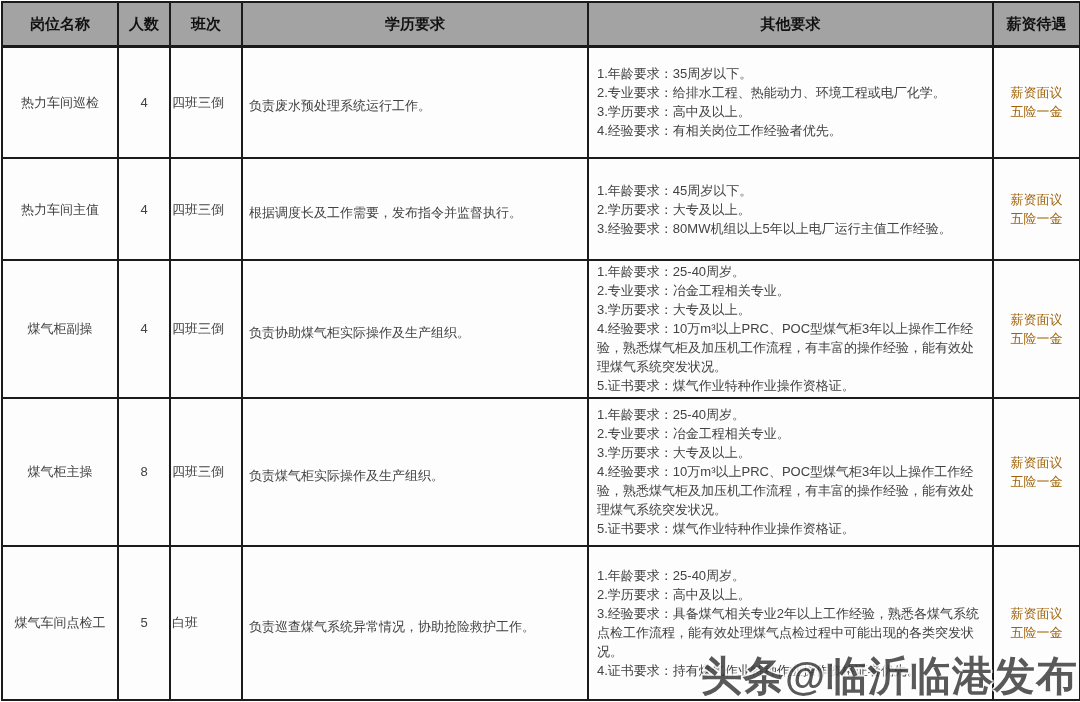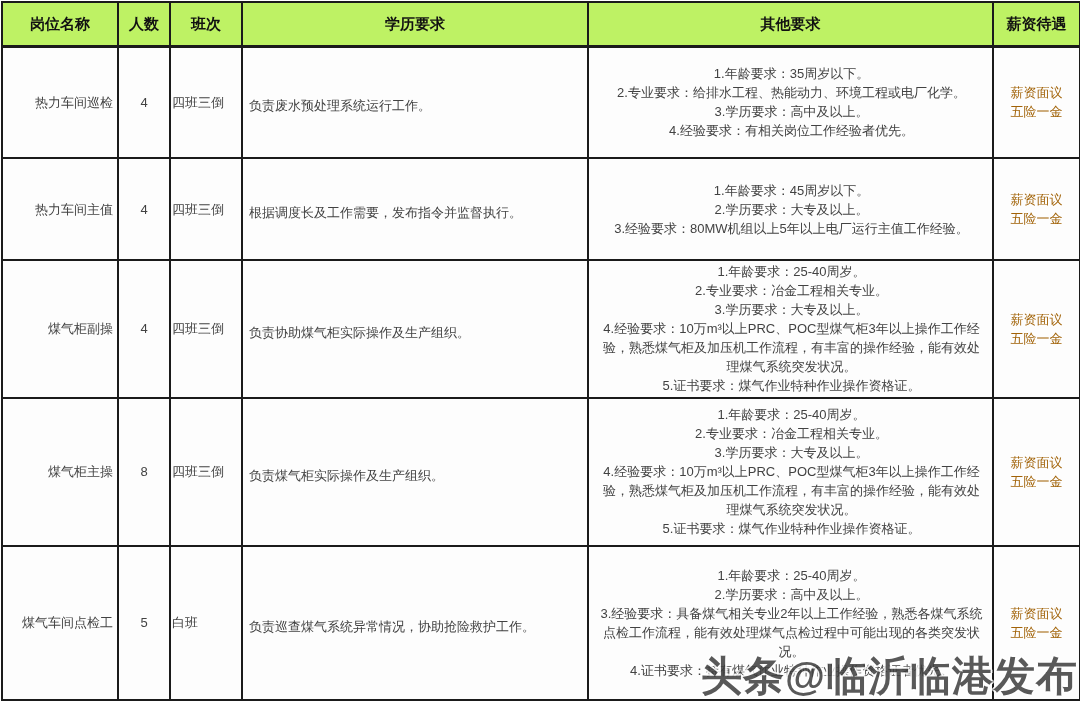--- a/index.html
+++ b/index.html
@@ -30,33 +30,33 @@
     line-height: 19px;
     overflow: hidden;
   }
   #job-table thead tr { height: 44px; }
   #job-table thead th {
     font-size: 15px;
     font-weight: bold;
     color: #111111;
     text-align: center;
     border-bottom-width: 3px;
-    background: #bef264;
+    background: #a3a3a3;
   }
   #job-table tbody tr:nth-child(1) { height: 112px; }
   #job-table tbody tr:nth-child(2) { height: 102px; }
   #job-table tbody tr:nth-child(3) { height: 137px; }
   #job-table tbody tr:nth-child(4) { height: 148px; }
   #job-table tbody tr:nth-child(5) { height: 154px; }
 
-  td.c-pos    { text-align: right; padding: 8px 4px; }
+  td.c-pos    { text-align: center; padding: 8px 4px; }
   td.c-count  { text-align: center; }
   td.c-shift  { text-align: left; }
   td.c-duty   { text-align: left; padding: 7px 4px 0 6px; white-space: pre-line; }
-  td.c-req    { text-align: center; padding: 0 6px 0 8px; white-space: pre-line; }
+  td.c-req    { text-align: left; padding: 0 6px 0 8px; white-space: pre-line; }
   td.c-salary { text-align: center; white-space: pre-line; color: #a16207; }
 
   .watermark {
     position: absolute;
     right: 2px;
     bottom: -2px;
     font-size: 41px;
     font-weight: 700;
     letter-spacing: 1px;
     color: #3d3d3d;

